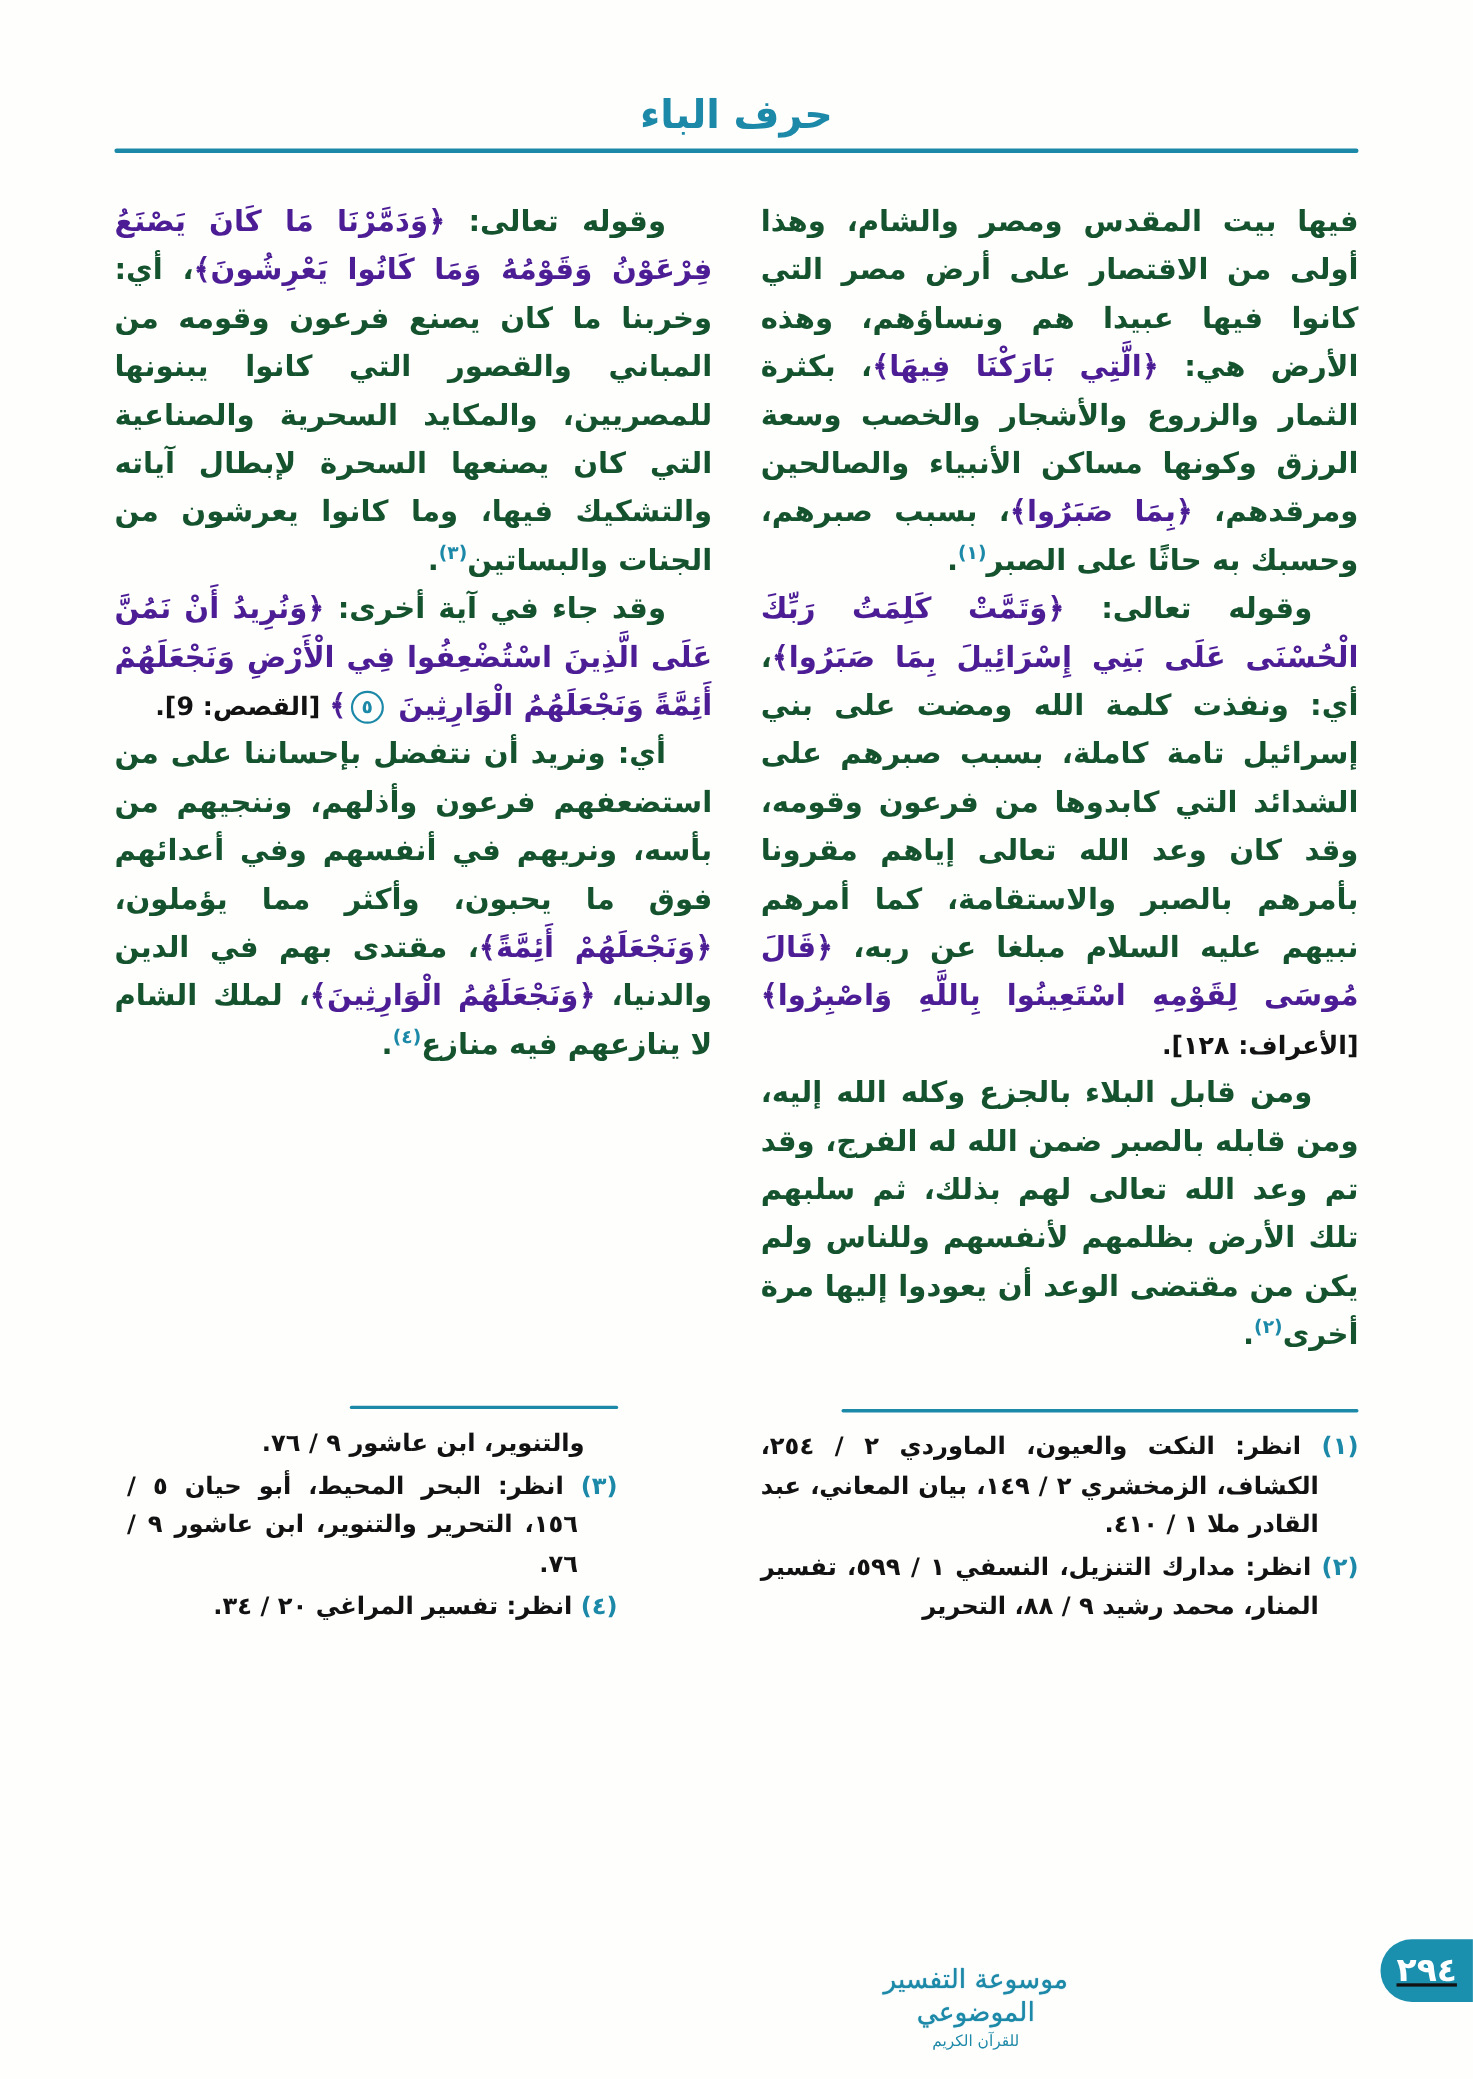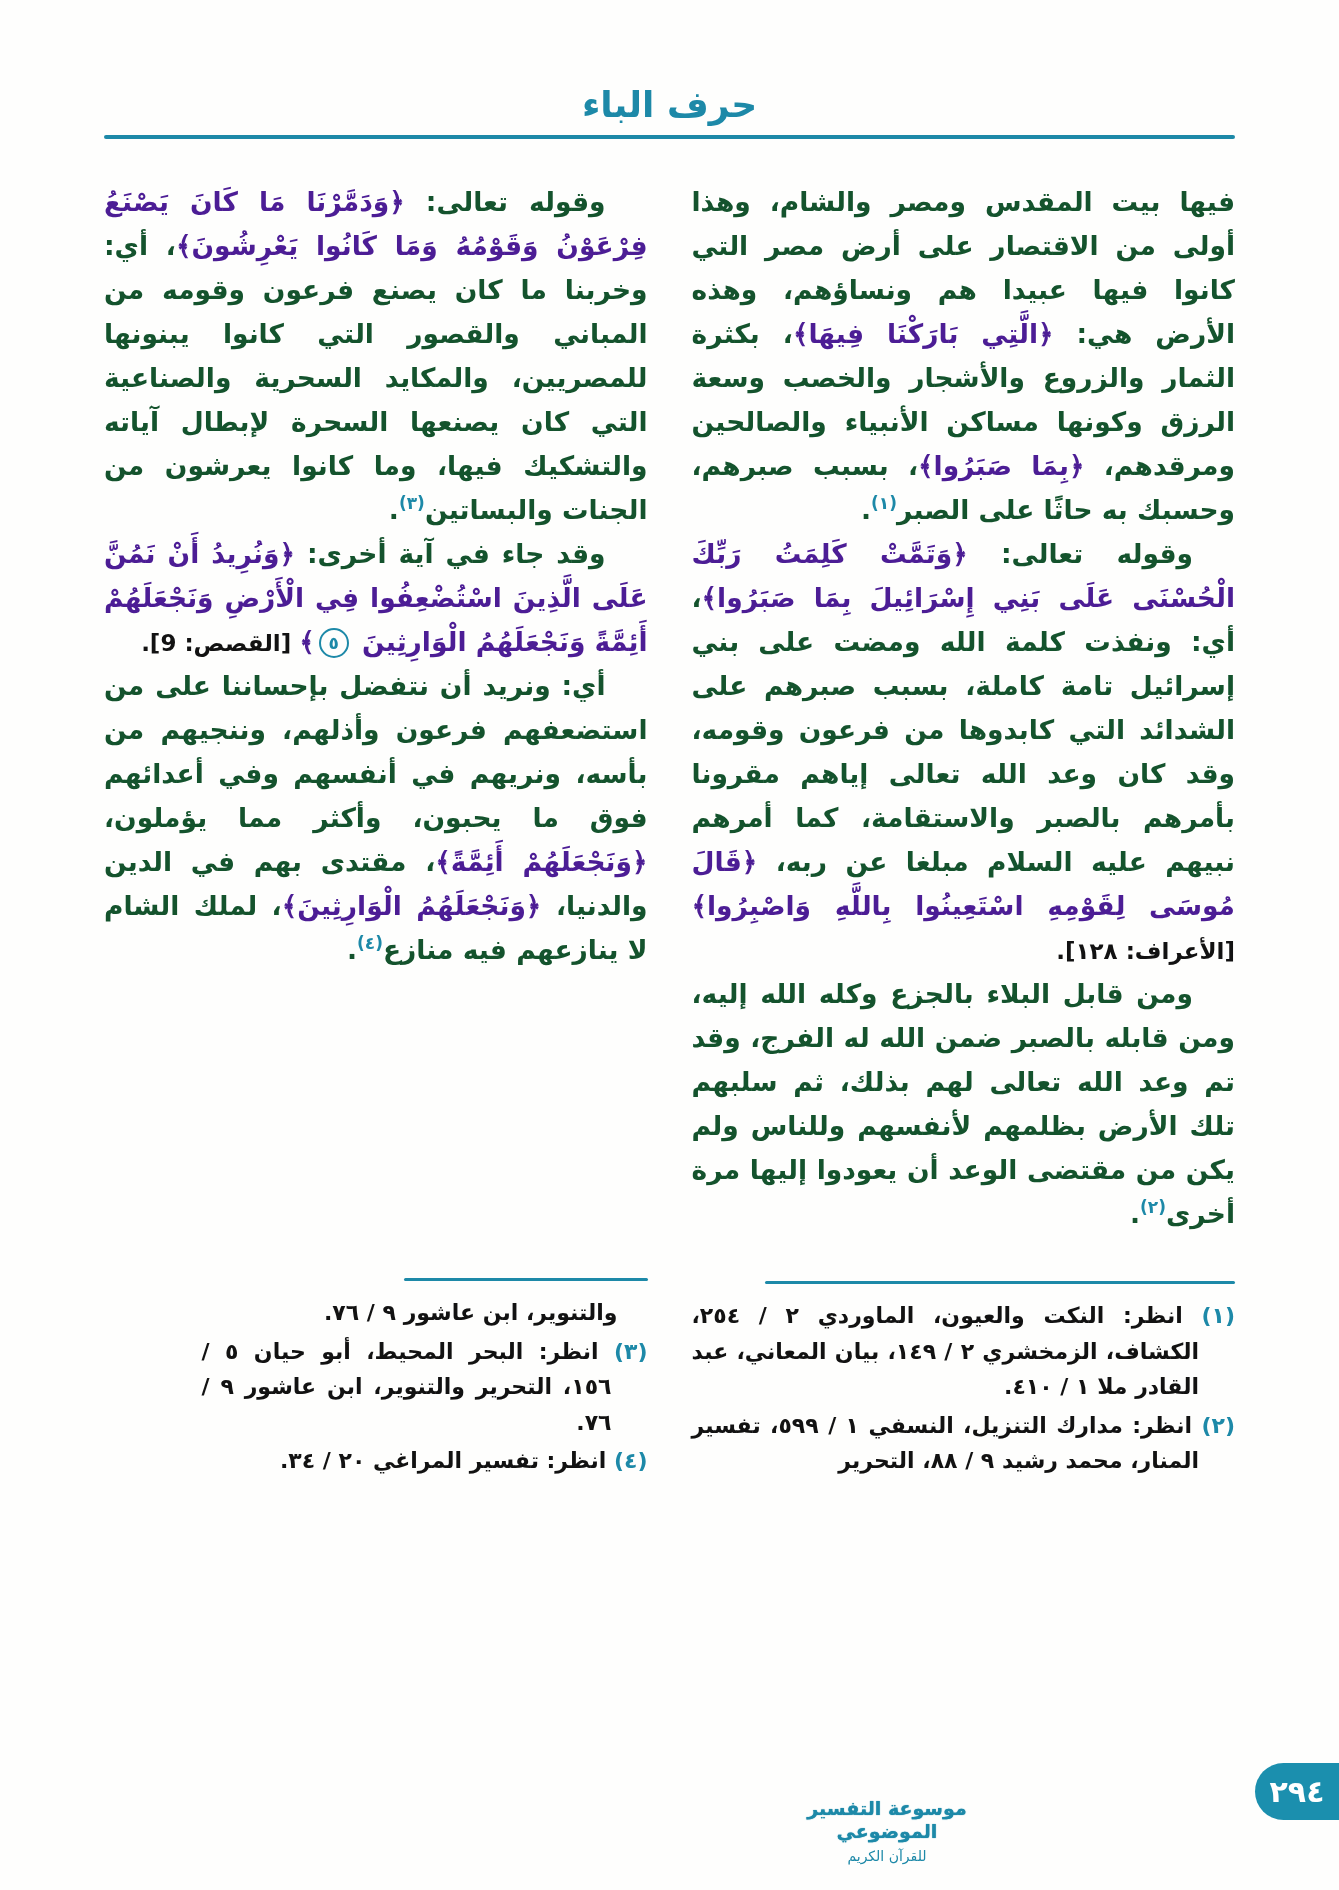--- a/index.html
+++ b/index.html
@@ -59,21 +59,21 @@
     text-align:center;
     text-indent:0;
     vertical-align:middle;
     margin:0 4px;
   }
 
   
   .footnotes { margin-top:auto; }
   .fn-rule { height:3px; background:#1d89a8; margin-bottom:14px; border-radius:2px; }
   .footnotes-right .fn-rule { width:470px; }
-  .footnotes-left  { width:446px; }
+  .footnotes-left  { width:446px; margin-right:86px; }
   .footnotes-left .fn-rule { width:244px; }
   .footnote {
     font-size:22px;
     font-weight:700;
     line-height:1.62;
     text-align:justify;
     color:#121212;
     padding-right:36px;
     text-indent:-36px;
     margin-bottom:3px;
@@ -83,37 +83,37 @@
 
   
   .publisher-logo {
     position:absolute;
     bottom:26px; right:336px;
     width:232px;
     text-align:center;
     color:#1d89a8;
   }
   .logo-title {
-    font-size:19px;
-    font-weight:bold;
+    font-size:24px;
+    font-weight:normal;
     line-height:1.25;
     text-shadow:0 0 1px #1d89a8;
   }
   .logo-sub {
     font-size:14px;
     font-weight:normal;
     margin-top:4px;
   }
   .page-badge {
     position:absolute;
     bottom:70px; left:auto; right:0;
     width:84px; height:57px;
     background:#1b8fae;
     border-radius:29px 0 0 29px;
-    display:flex; align-items:center; justify-content:center;
+    display:flex; align-items:center; justify-content:center;text-decoration:underline;
   }
   .page-badge span {
     color:#ffffff;
     font-size:30px;
     font-weight:bold;
     letter-spacing:2px;
   }
 </style>
 </head>
 <body>

